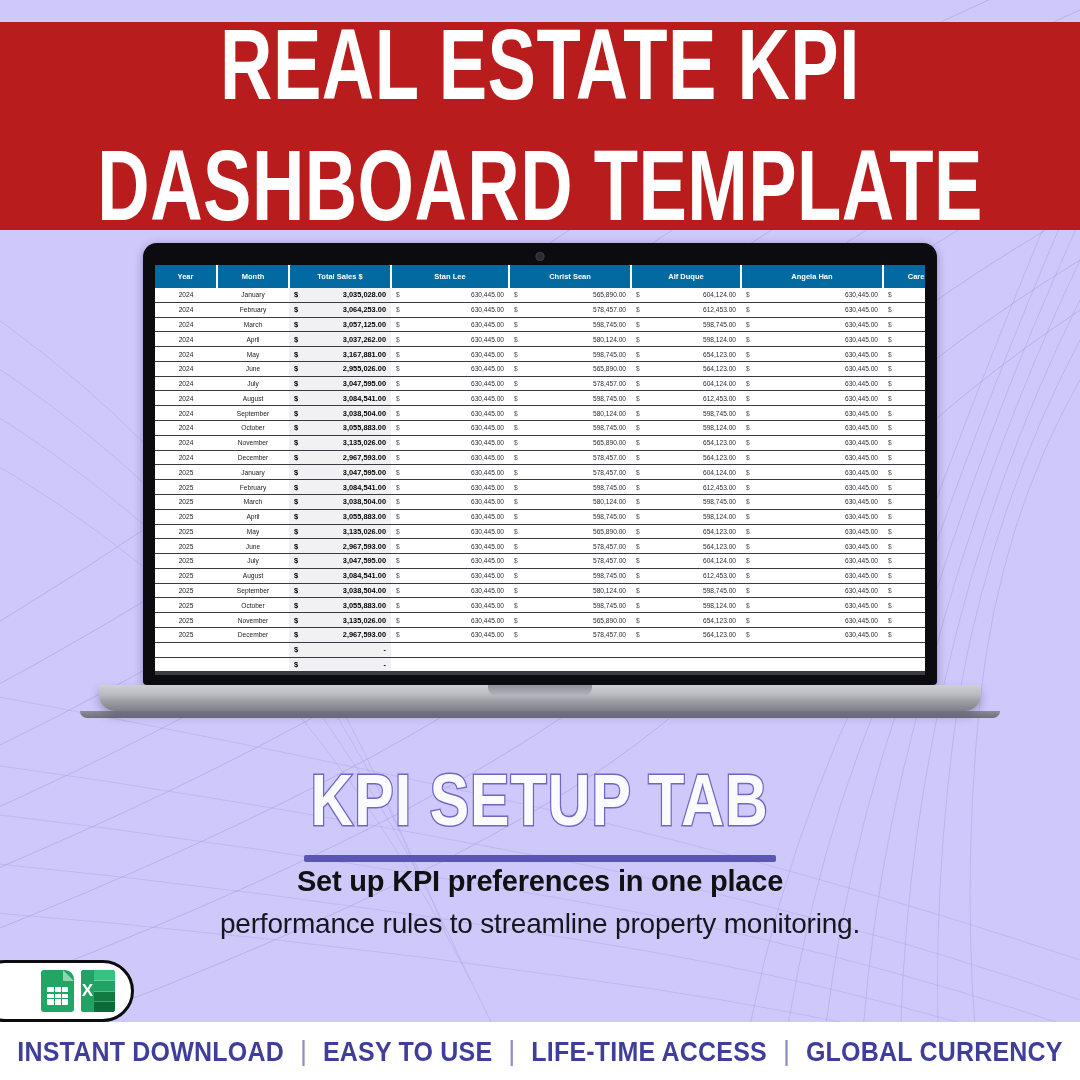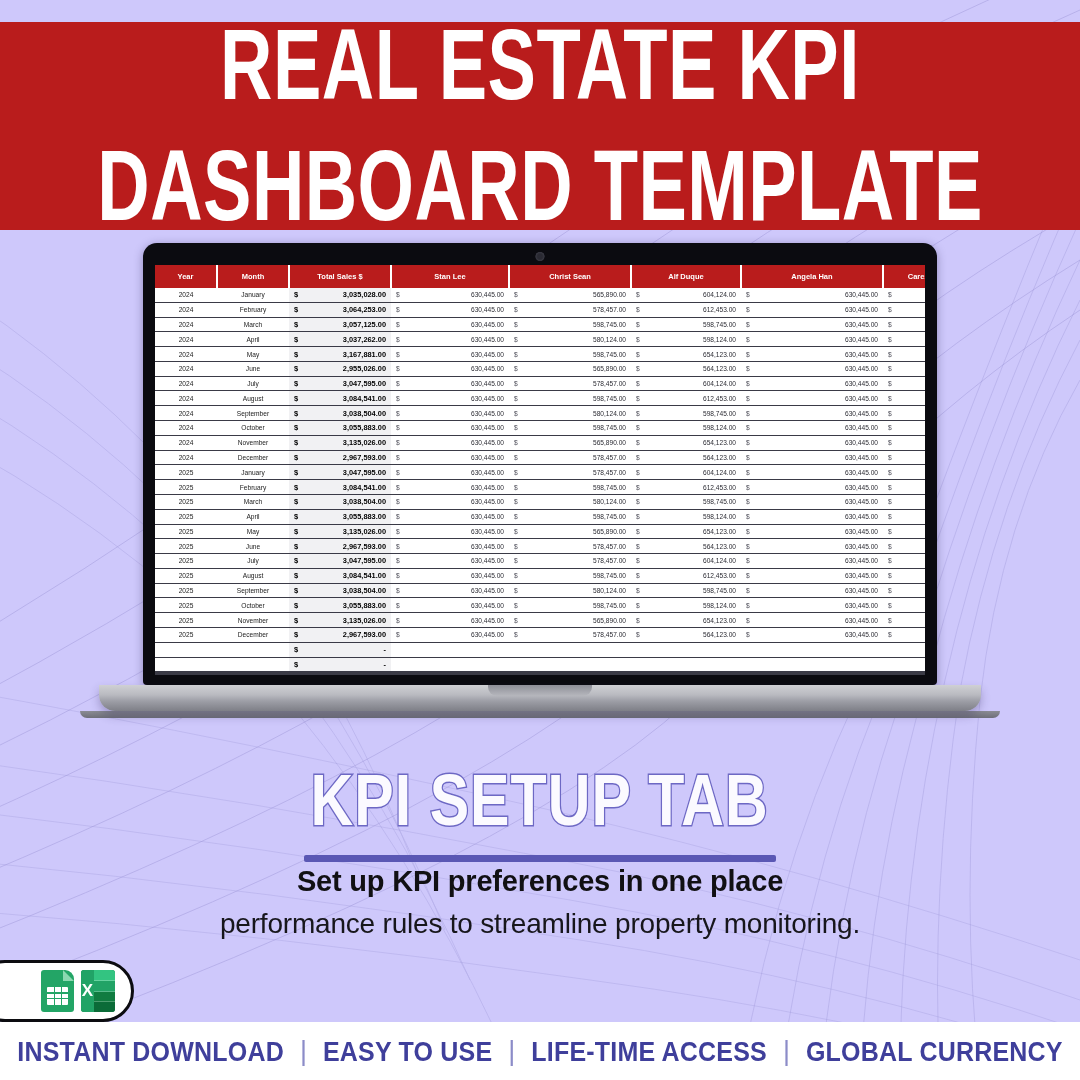--- a/index.html
+++ b/index.html
@@ -54,21 +54,21 @@
   }
   .laptop-foot{
     width:920px; height:7px; margin-left:-63px;
     background:linear-gradient(180deg,#8b8c94,#6e6f78);
     border-radius:0 0 22px 22px;
   }
 
   
   table.sheet{ border-collapse:collapse; width:100%; table-layout:fixed; }
   table.sheet th{
-    background:#b91c1c; color:#fff; font-size:7.5px; font-weight:700;
+    background:#0369a1; color:#fff; font-size:7.5px; font-weight:700;
     padding:7px 4px; text-align:center; border-right:2px solid #ffffff;
     white-space:nowrap;
   }
   table.sheet td{
     font-size:6.6px; color:#1b1b1b; padding:2.4px 5px;
     border-bottom:1px solid #3a3a46; white-space:nowrap;
   }
   .c-year{ width:62px; text-align:center; color:#2a2a2a; }
   .c-month{ width:72px; text-align:center; }
   .c-total{ width:102px; background:#f1f1f3; }

